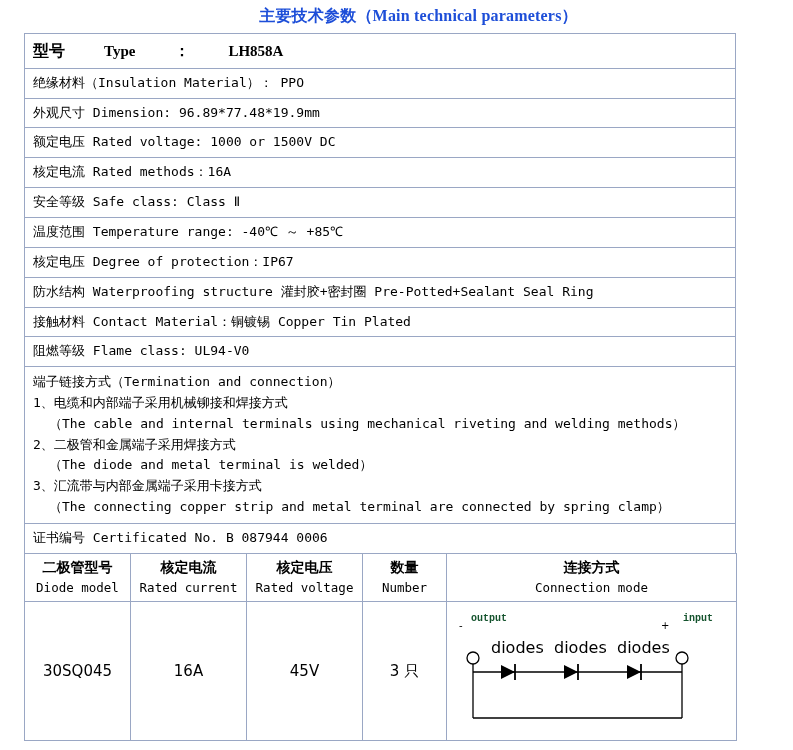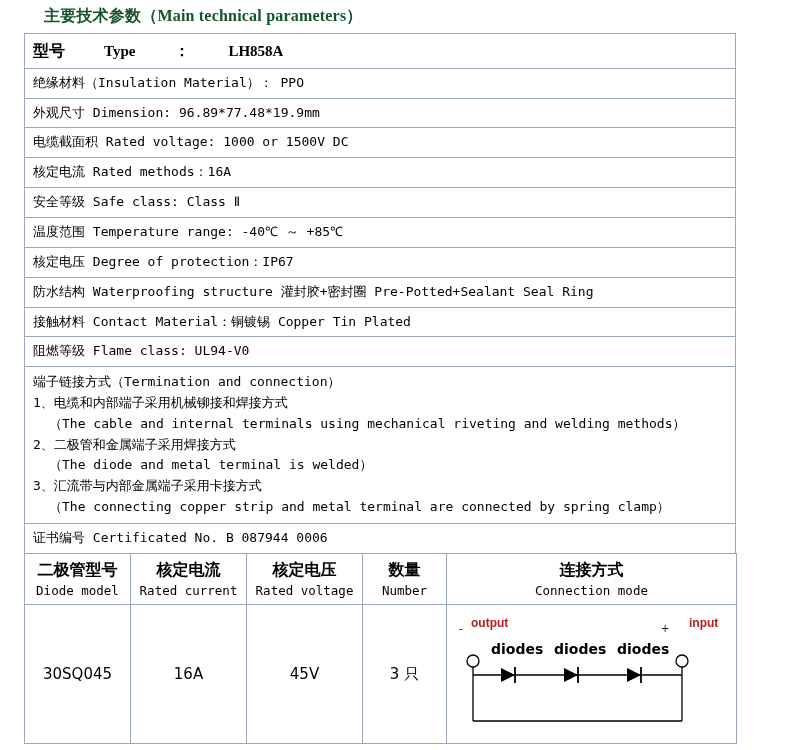--- a/index.html
+++ b/index.html
@@ -12,23 +12,24 @@
     height: 750px;
     font-family: "Liberation Sans", sans-serif;
     color: #000000;
     position: relative;
     overflow: hidden;
   }
   .page-title {
     font-family: "Liberation Serif", serif;
     font-weight: bold;
     font-size: 16px;
-    color: #14532d;
+    color: #1d4ed8;
     padding: 6px 0 6px 44px;
     letter-spacing: 0.2px;
+    text-align: center;
   }
   table.spec {
     border-collapse: collapse;
     width: 712px;
     margin-left: 24px;
     table-layout: fixed;
   }
   table.spec td {
     border: 1px solid #9aa7c4;
     padding: 5px 8px;
@@ -73,22 +74,22 @@
     margin-top: -1px;
     table-layout: fixed;
   }
   table.diode td {
     border: 1px solid #9aa7c4;
     text-align: center;
     vertical-align: middle;
     padding: 4px 2px;
   }
   .dh-cn {
-    font-family: Liberation Serif, serif;
-    font-size: 16px;
+    font-family: Liberation Mono, monospace;
+    font-size: 14px;
     font-weight: bold;
     display: block;
     line-height: 1.5;
   }
   .dh-en {
     font-family: "DejaVu Sans Mono", monospace;
     font-size: 12.5px;
     display: block;
     line-height: 1.5;
   }
@@ -101,30 +102,30 @@
     position: relative;
     padding: 0;
   }
   .diagram {
     position: relative;
     width: 100%;
     height: 130px;
   }
   .dg-label {
     position: absolute;
-    font-family: Liberation Sans, sans-serif;
-    font-weight: bold;
-    font-size: 12px;
-    color: #b91c1c;
+    font-family: Liberation Mono, monospace;
+    font-weight: bold;
+    font-size: 10px;
+    color: #14532d;
   }
   .dg-small {
     position: absolute;
     font-family: "DejaVu Sans", sans-serif;
-    font-size: 14px;
-    font-weight: bold;
+    font-size: 16px;
+    font-weight: normal;
   }
   .dg-sym {
     position: absolute;
     font-family: "DejaVu Sans", sans-serif;
     font-size: 10px;
   }
 </style>
 </head>
 <body>
 
@@ -137,21 +138,21 @@
         <span class="model-cn">型号</span><span class="model-en">Type</span><span class="model-en">：</span><span class="model-en">LH858A</span>
       </td>
     </tr>
     <tr>
         <td>绝缘材料（Insulation Material）： PPO</td>
       </tr>
     <tr>
         <td>外观尺寸 Dimension: 96.89*77.48*19.9mm</td>
       </tr>
     <tr>
-        <td>电缆截面积 Rated voltage: 1000 or 1500V DC</td>
+        <td>额定电压 Rated voltage: 1000 or 1500V DC</td>
       </tr>
     <tr>
         <td>核定电流 Rated methods：16A</td>
       </tr>
     <tr>
         <td>安全等级 Safe class: Class Ⅱ</td>
       </tr>
     <tr>
         <td>温度范围 Temperature range: -40℃ ～ +85℃</td>
       </tr>
@@ -220,21 +221,21 @@
     <tr>
       <td class="dv">30SQ045</td>
       <td class="dv">16A</td>
       <td class="dv">45V</td>
       <td class="dv">3 只</td>
       <td class="diagram-cell">
         <div class="diagram">
           <span class="dg-sym" style="left:10px; top:14px;">-</span>
           <span class="dg-label" style="left:22px; top:7px;">output</span>
           <span class="dg-sym" style="left:212px; top:14px;">+</span>
-          <span class="dg-label" style="left:240px; top:7px;">input</span>
+          <span class="dg-label" style="left:234px; top:7px;">input</span>
 
           <span class="dg-small" style="left:42px; top:32px;">diodes</span>
           <span class="dg-small" style="left:105px; top:32px;">diodes</span>
           <span class="dg-small" style="left:168px; top:32px;">diodes</span>
 
           <svg width="290" height="130" viewBox="0 0 290 130" style="position:absolute; left:0; top:0;">
 
             <circle cx="24" cy="52" r="6" fill="none" stroke="#000" stroke-width="1.3"></circle>
             <circle cx="233" cy="52" r="6" fill="none" stroke="#000" stroke-width="1.3"></circle>
 

